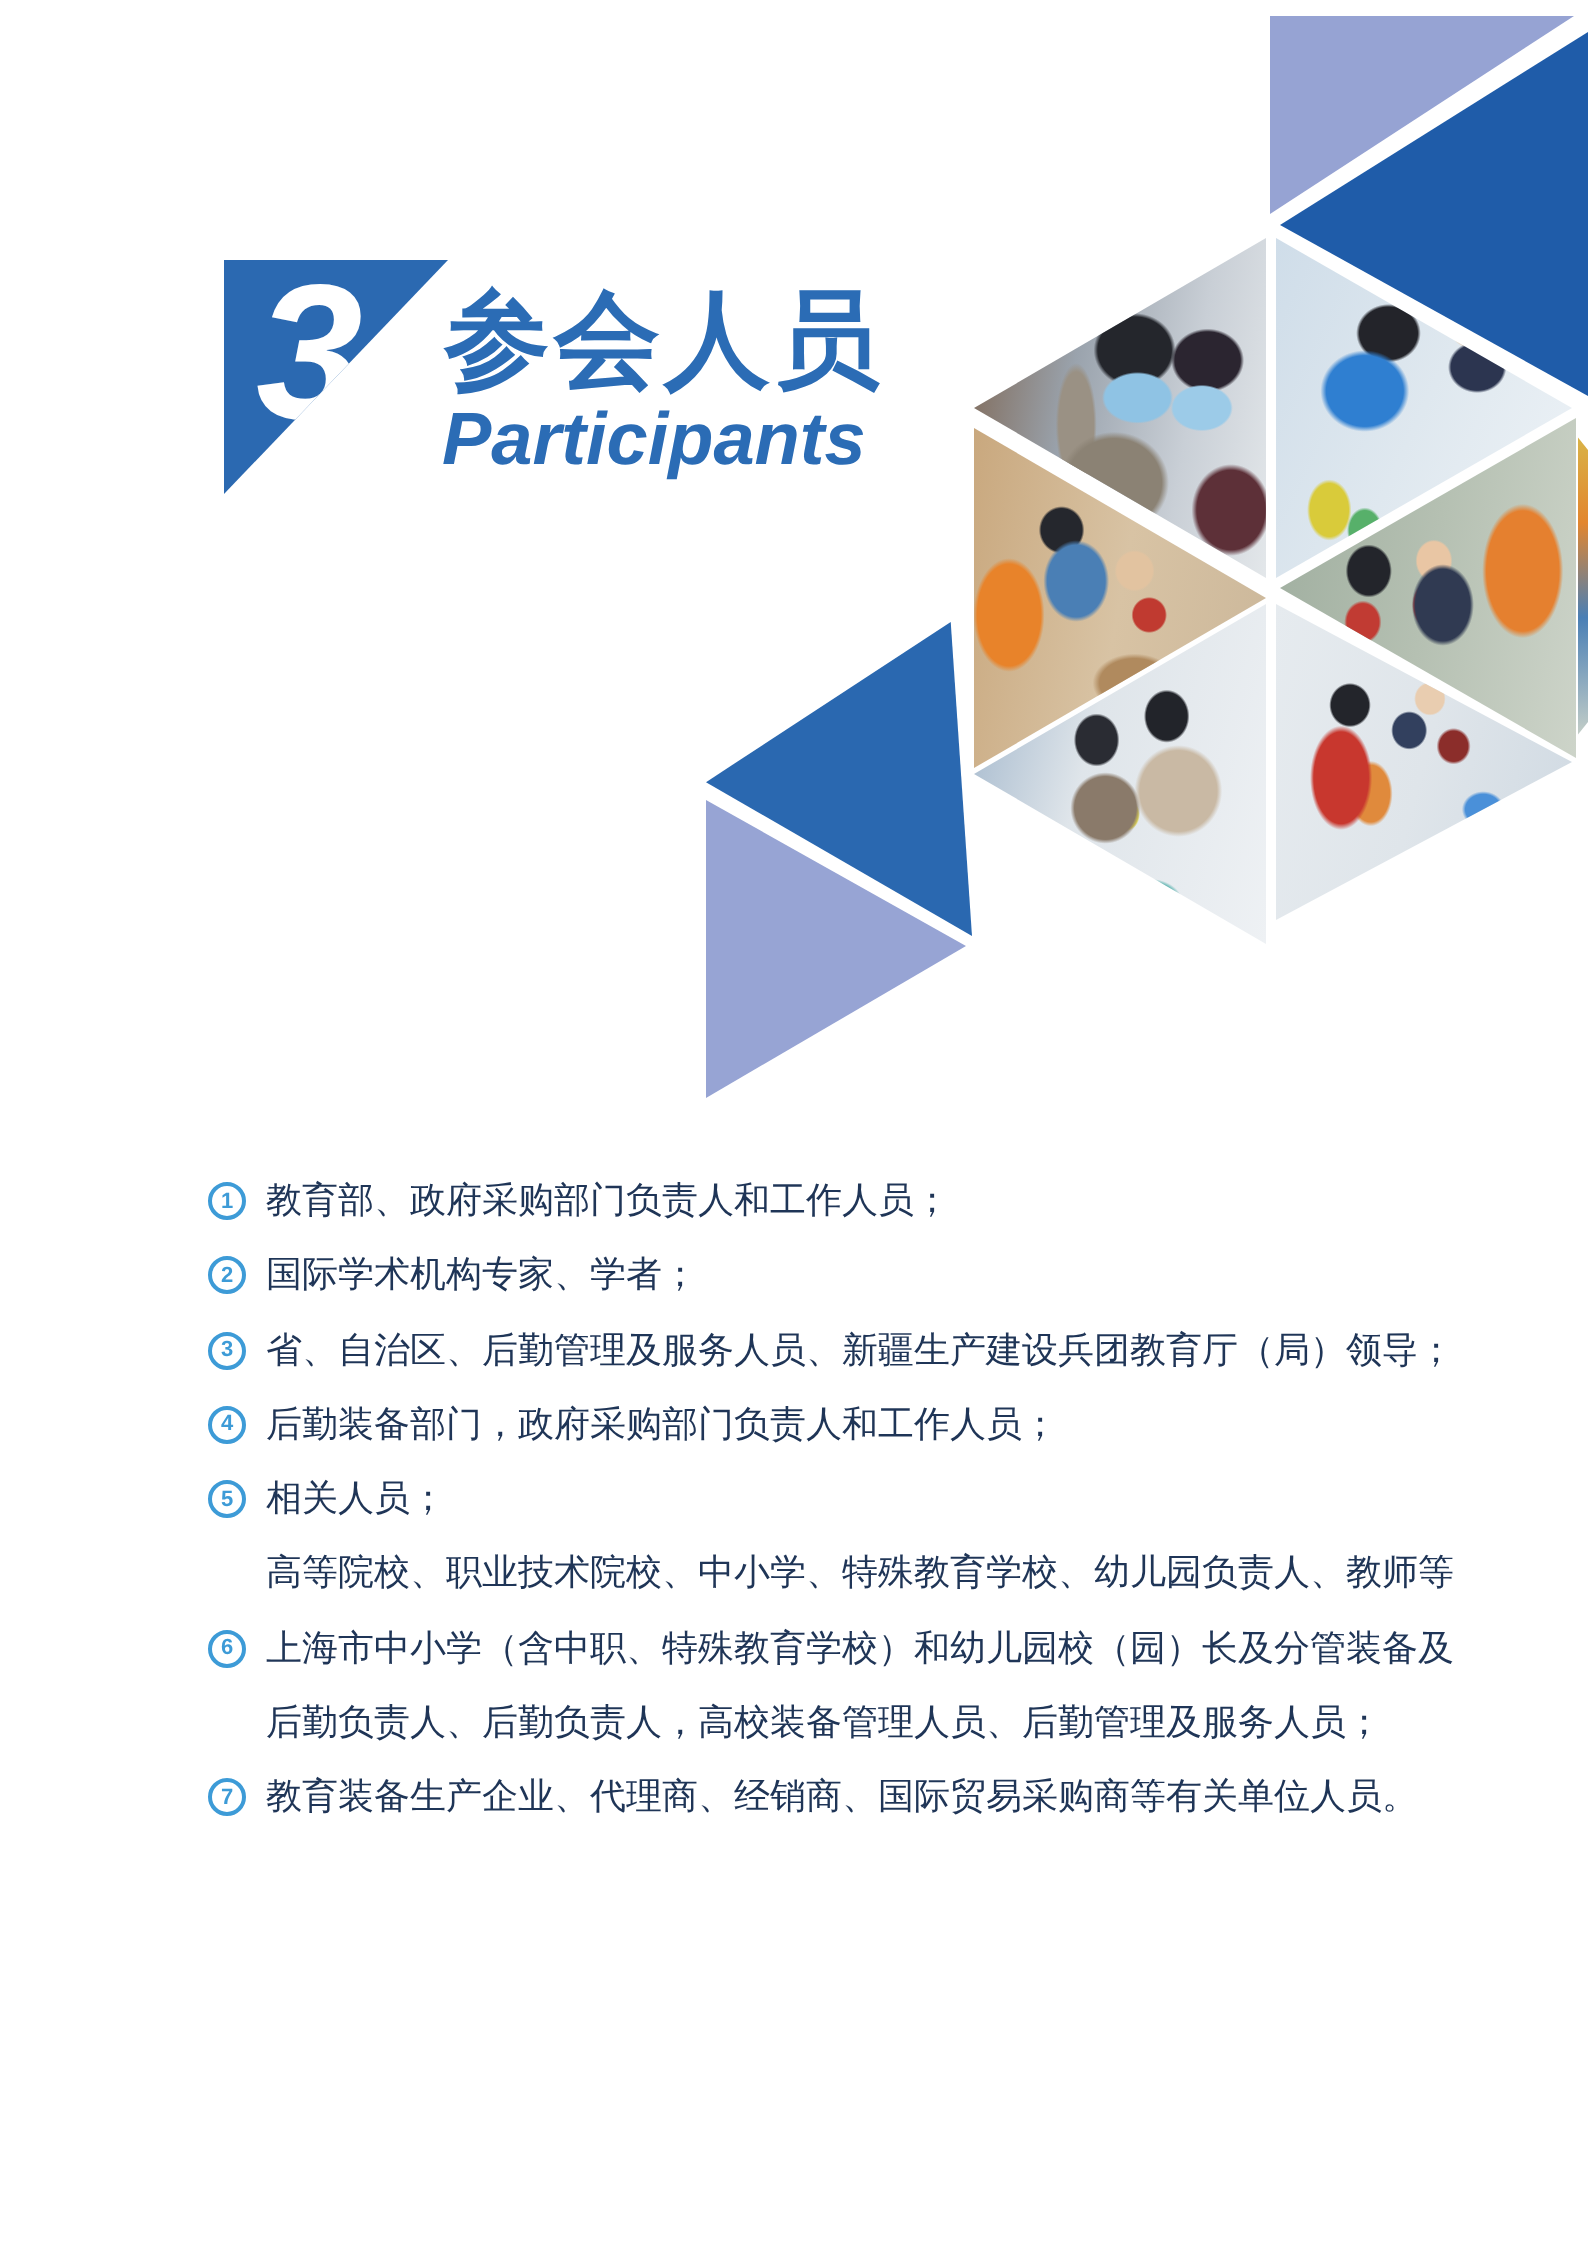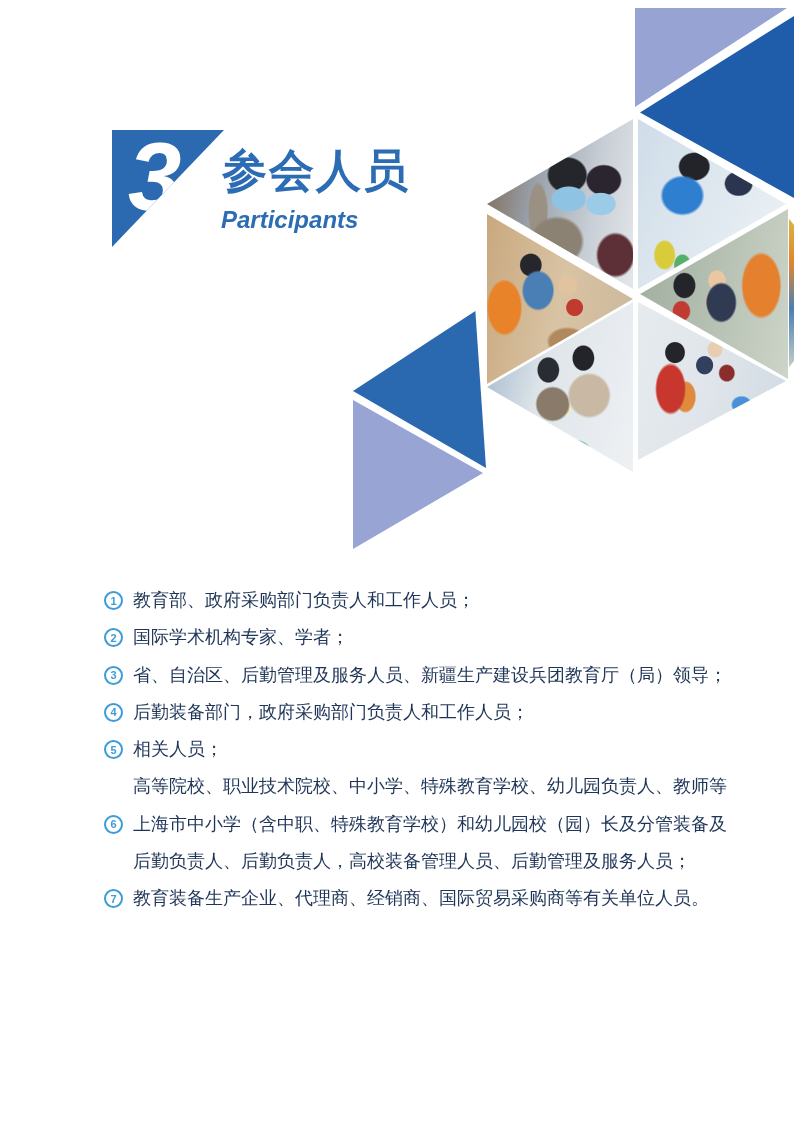--- a/index.html
+++ b/index.html
@@ -12,25 +12,25 @@
     position:absolute;left:112px;top:130px;width:112px;height:117px;
     background:#2b69b1;clip-path:polygon(0 0,100% 0,0 100%);
   }
   .logo-num{
     position:absolute;left:16px;top:4px;
     font-size:96px;line-height:86px;font-weight:700;font-style:italic;
     color:#ffffff;
   }
   .title-zh{
     position:absolute;left:222px;top:142px;
-    font-size:45px;line-height:58px;font-weight:700;color:#2b6cb5;letter-spacing:2px;
+    font-size:53px;line-height:58px;font-weight:700;color:#2b6cb5;letter-spacing:2px;
   }
   .title-en{
     position:absolute;left:221px;top:204px;
-    font-size:24px;line-height:32px;font-weight:700;font-style:italic;color:#2b6cb5;text-align:right;
+    font-size:37px;line-height:32px;font-weight:700;font-style:italic;color:#2b6cb5;text-align:right;
   }
   
   .tri{position:absolute;}
   .tri-tr-light{left:635px;top:8px;width:152px;height:99px;
     background:#96a3d3;clip-path:polygon(0 0,100% 0,0 100%);}
   .tri-tr-dark{left:640px;top:16px;width:154px;height:182px;
     background:#1f5ca9;clip-path:polygon(100% 0,100% 100%,0 53%);}
   .tri-ml-blue{left:353px;top:311px;width:133px;height:157px;
     background:#2a68b0;clip-path:polygon(92% 0,100% 100%,0 51%);}
   .tri-ml-light{left:353px;top:400px;width:130px;height:149px;

